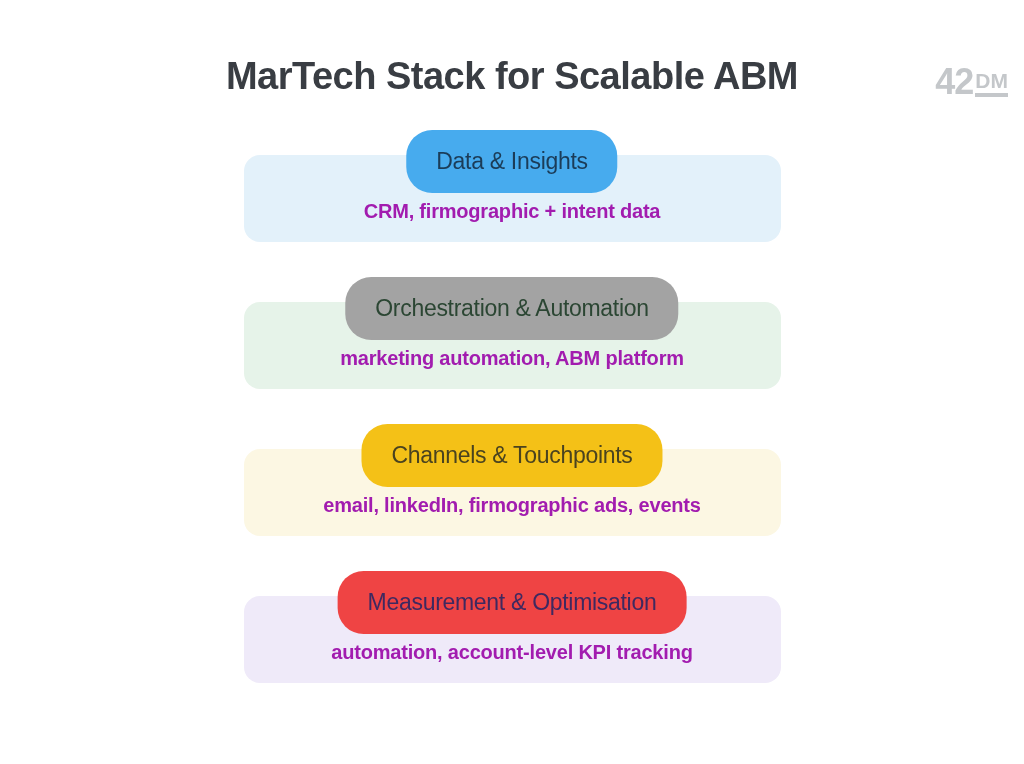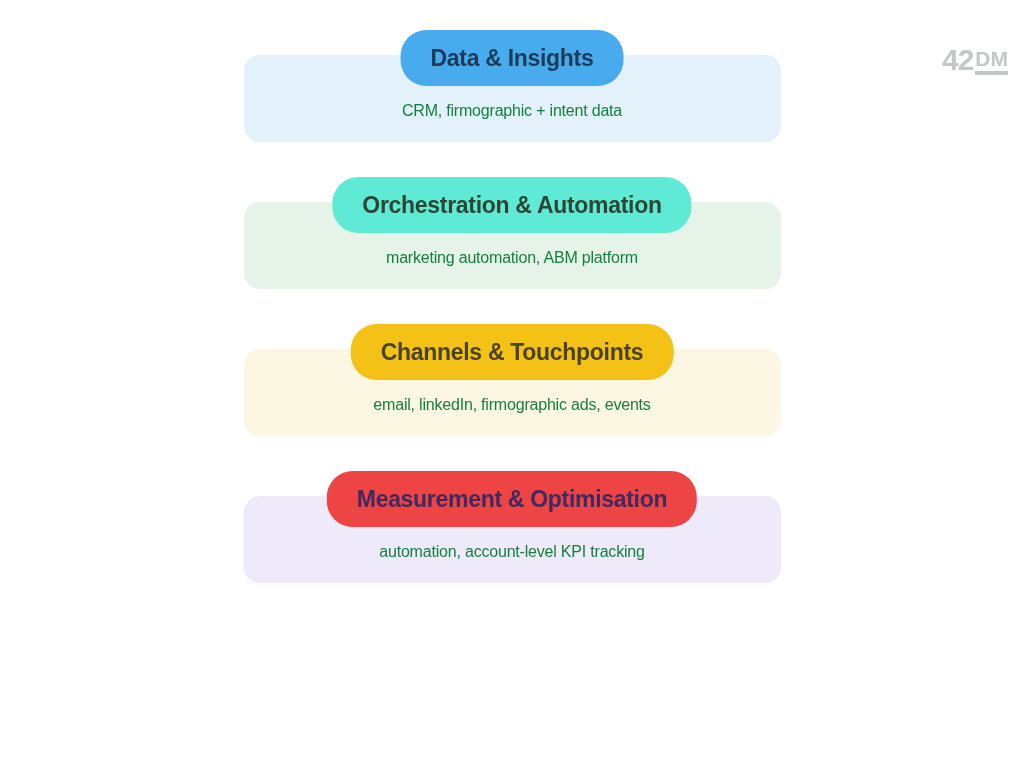--- a/index.html
+++ b/index.html
@@ -15,21 +15,21 @@
   .logo {
     position: absolute;
     top: 12px; right: 16px;
     display: flex;
     align-items: flex-start;
     color: #c4c7ca;
     font-weight: bold;
     letter-spacing: -1px;
     user-select: none;
   }
-  .logo .logo-42 { font-size: 30px; line-height: 36px; }
+  .logo .logo-42 { font-size: 36px; line-height: 36px; }
   .logo .logo-dm {
     font-size: 21px; line-height: 21px;
     margin-top: 6px; margin-left: 2px;
     padding-bottom: 2px;
     border-bottom: 4px solid #c4c7ca;
     letter-spacing: 0px;
   }
 
   
   .title {
@@ -50,63 +50,64 @@
     margin: 0 auto 35px auto;
     padding-top: 25px;
   }
   .box {
     height: 87px;
     border-radius: 16px;
     display: flex;
     align-items: center;
     justify-content: center;
     padding-top: 25px;
-    font-size: 16px;
-    font-weight: 400;
+    font-size: 20px;
+    font-weight: 700;
     letter-spacing: -0.2px;
-    color: #15803d;
+    color: #a21caf;
   }
   .pill {
     position: absolute;
     top: 0;
     left: 50%;
     transform: translateX(-50%);
-    height: 56px;
+    height: 63px;
     border-radius: 26px;
     padding: 0 30px;
     display: flex;
     align-items: center;
     justify-content: center;
     white-space: nowrap;
     font-size: 23px;
-    font-weight: bold;
+    font-weight: normal;
     letter-spacing: -0.3px;
   }
 </style>
 </head>
 <body>
 
 <div class="canvas">
 
   <div class="logo">
     <span class="logo-42">42</span>
     <span class="logo-dm">DM</span>
   </div>
 
+  <h1 class="title">MarTech Stack for Scalable ABM</h1>
 
   <div class="stack">
 
     <div class="section">
       <div class="box" style="background: rgb(227, 241, 250);">CRM, firmographic + intent data</div>
       <div class="pill" style="background: rgb(71, 171, 238); color: rgb(27, 60, 88);">Data &amp; Insights</div>
     </div>
 
     <div class="section">
       <div class="box" style="background: rgb(230, 243, 233);">marketing automation, ABM platform</div>
-      <div class="pill" style="background: #5eead4; color: rgb(43, 70, 51);">Orchestration &amp; Automation</div>
+      <div class="pill" style="background: #a3a3a3; color: rgb(43, 70, 51);">Orchestration &amp; Automation</div>
     </div>
 
     <div class="section">
       <div class="box" style="background: rgb(252, 247, 227);">email, linkedIn, firmographic ads, events</div>
       <div class="pill" style="background: rgb(244, 193, 23); color: rgb(74, 67, 31);">Channels &amp; Touchpoints</div>
     </div>
 
     <div class="section">
       <div class="box" style="background: rgb(239, 234, 249);">automation, account-level KPI tracking</div>
       <div class="pill" style="background: #ef4444; color: rgb(63, 41, 96);">Measurement &amp; Optimisation</div>

